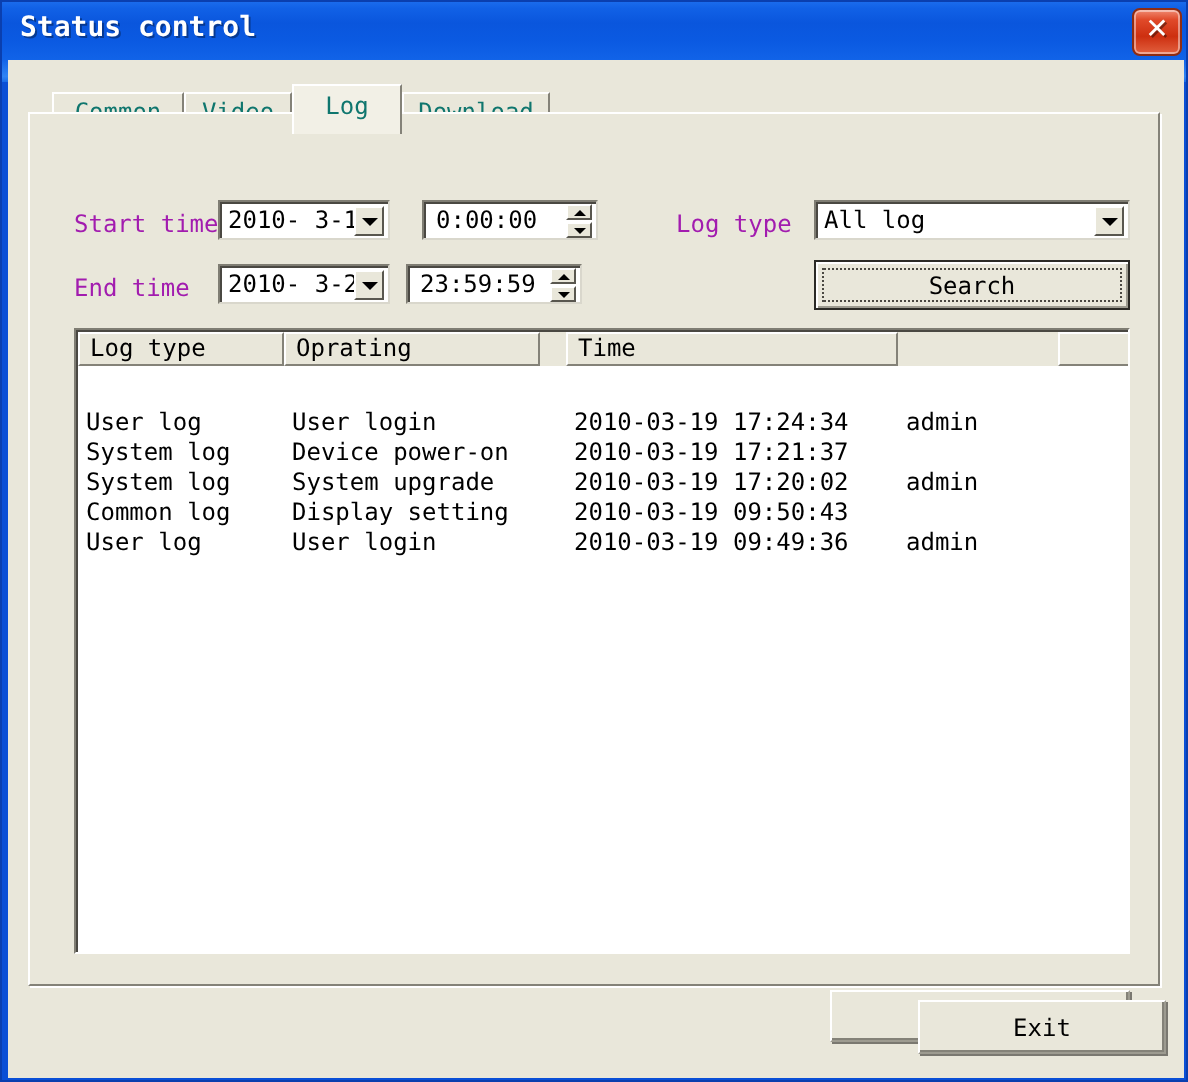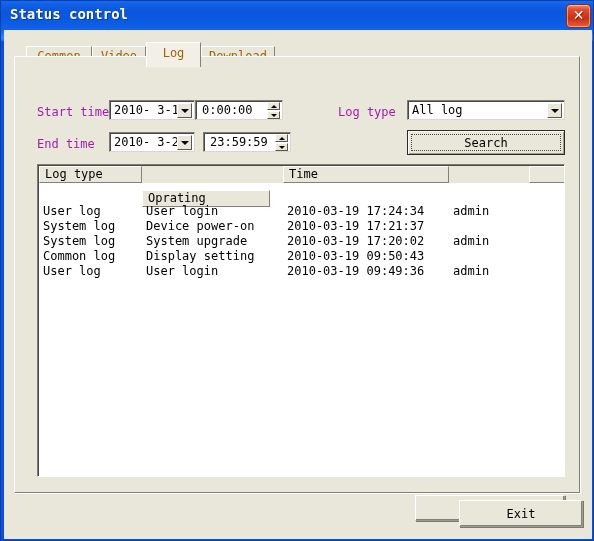--- a/index.html
+++ b/index.html
@@ -68,21 +68,21 @@
     height: 22px;
   }
   .tab {
     position: absolute;
     box-sizing: border-box;
     background: #e9e7da;
     border-left: 1px solid #ffffff;
     border-top: 1px solid #ffffff;
     border-right: 1px solid #848278;
     font-size: 12px;
-    color: #a16207;
+    color: #0f766e;
     text-align: center;
     line-height: 18px;
     cursor: pointer;
     white-space: nowrap;
   }
   .tab.inactive { top: 4px; height: 19px; }
   .tab.active {
     top: 0px; height: 25px;
     background: #f2f0e6;
     line-height: 20px;
@@ -298,21 +298,21 @@
 
     <div class="panel">
 
       <div class="lbl" style="left:22px; top:48px;">Start time</div>
 
       <div class="combo" style="left:94px; top:43px; width:86px; height:20px;">
         <div class="val">2010- 3-19</div>
         <div class="arrowbox"></div>
       </div>
 
-      <div class="spin" style="left:180px; top:43px; width:88px; height:20px;">
+      <div class="spin" style="left:196px; top:43px; width:88px; height:20px;">
         <div class="val">0:00:00</div>
         <div class="updn">
           <div class="ar up"></div>
           <div class="ar dn"></div>
         </div>
       </div>
 
       <div class="lbl" style="left:22px; top:80px;">End time</div>
 
       <div class="combo" style="left:94px; top:75px; width:86px; height:20px;">
@@ -339,21 +339,21 @@
         <div class="focusring"></div>
         <div class="cap" style="top:5px;">Search</div>
       </div>
 
       <div class="listview" style="left:22px; top:107px; width:528px; height:313px;">
 
         <div class="lv-header">
           <div class="lv-col" style="left:0px; width:103px;">
             <span>Log type</span>
           </div>
-          <div class="lv-col" style="left:103px; width:128px;margin-top:24px;">
+          <div class="lv-col" style="left:103px; width:128px;">
             <span>Oprating</span>
           </div>
           <div class="lv-col" style="left:244px; width:166px;">
             <span>Time</span>
           </div>
           <div class="lv-col" style="left:490px; width:36px;">
             <span></span>
           </div>
         </div>
 

